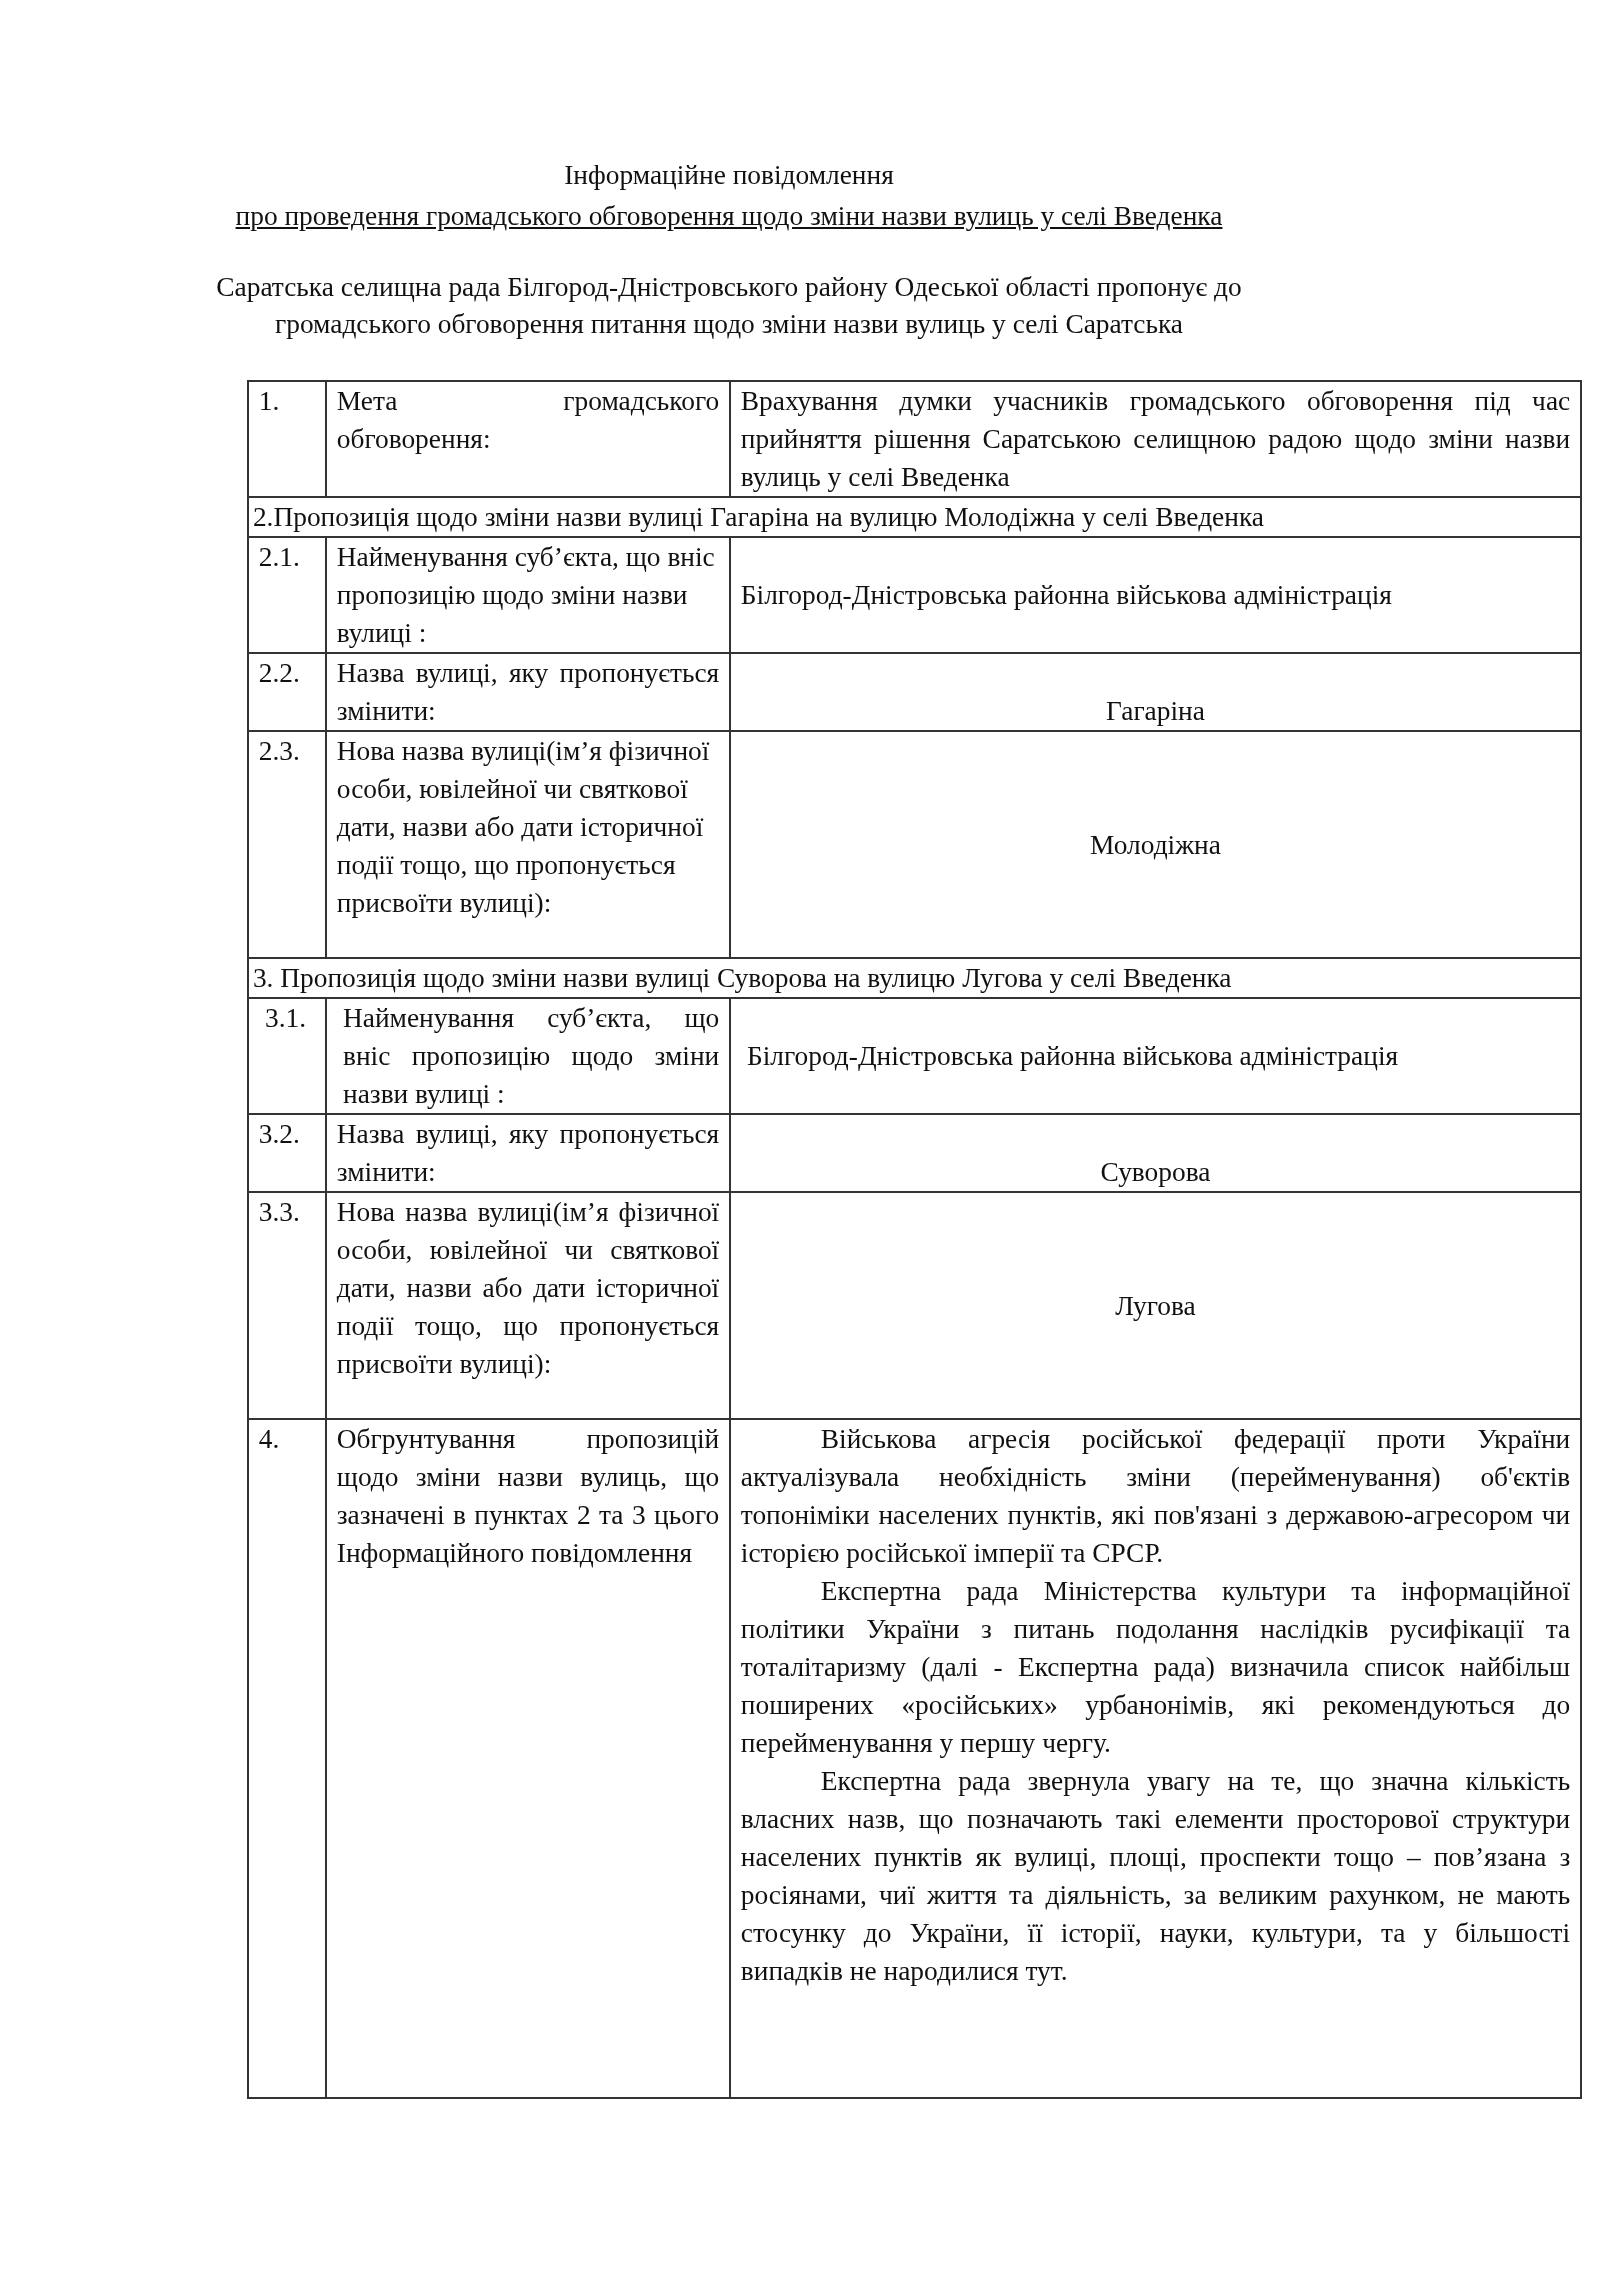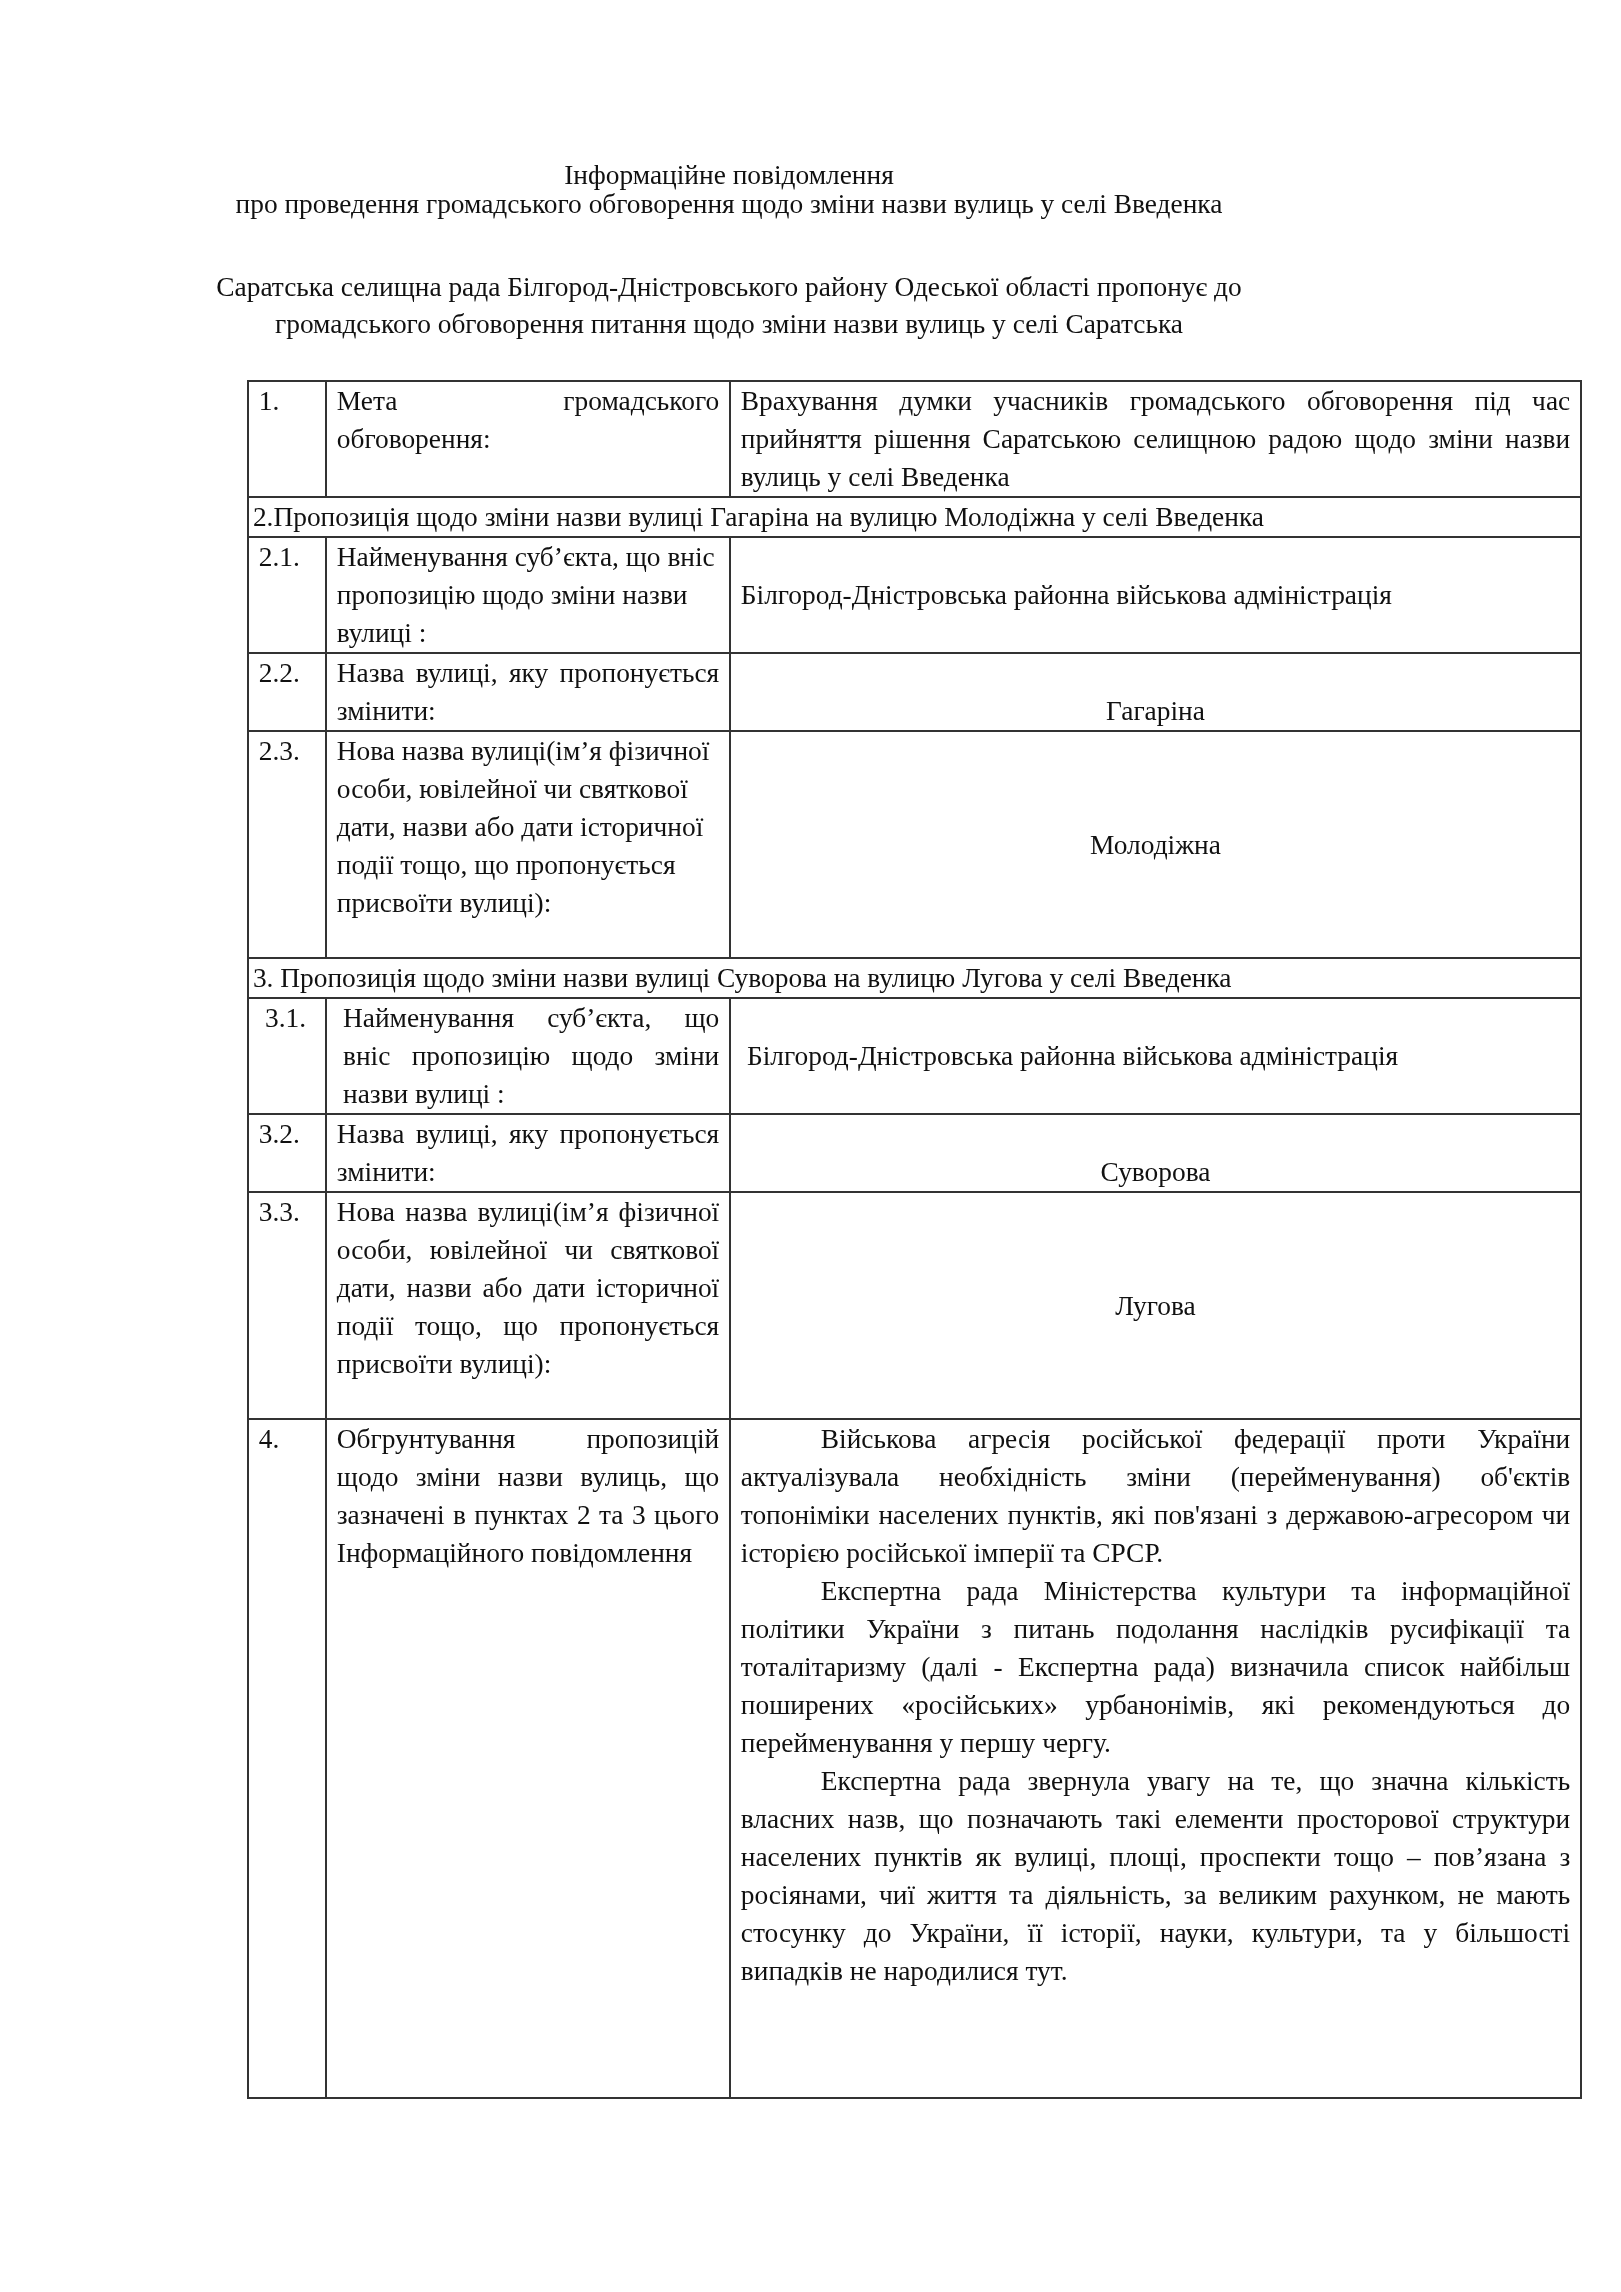--- a/index.html
+++ b/index.html
@@ -1,21 +1,21 @@
 <!DOCTYPE html>
 <html><head>
 <meta charset="utf-8">
 <style>
   html, body { margin: 0; padding: 0; background: #ffffff; }
   body { width: 1621px; height: 2293px; position: relative; overflow: hidden;
          font-family: "Liberation Serif", "DejaVu Serif", serif; color: #111; }
   .heading { position: absolute; left: 0; width: 1458px; text-align: center;
              font-size: 27.4px; line-height: 37px; }
   #h1 { top: 157px; }
-  #h2 { top: 186px; }
+  #h2 { top: 198px; text-decoration: underline; }
   #p1 { top: 269px; }
   #p2 { top: 306px; }
   table.doc { position: absolute; left: 247px; top: 380px; width: 1333px;
               border-collapse: collapse; font-size: 27.4px; line-height: 38px; table-layout: fixed; }
   table.doc td { border: 2px solid #333; vertical-align: top; padding: 0 9.8px 0 9.8px; }
   col.c1 { width: 78px; } col.c2 { width: 404px; } col.c3 { width: 851px; }
   td.num { padding-left: 13.7px; padding-right: 3.9px; }
   .just { text-align: justify; }
   .center { text-align: center; }
   .vmid { vertical-align: middle !important; }

